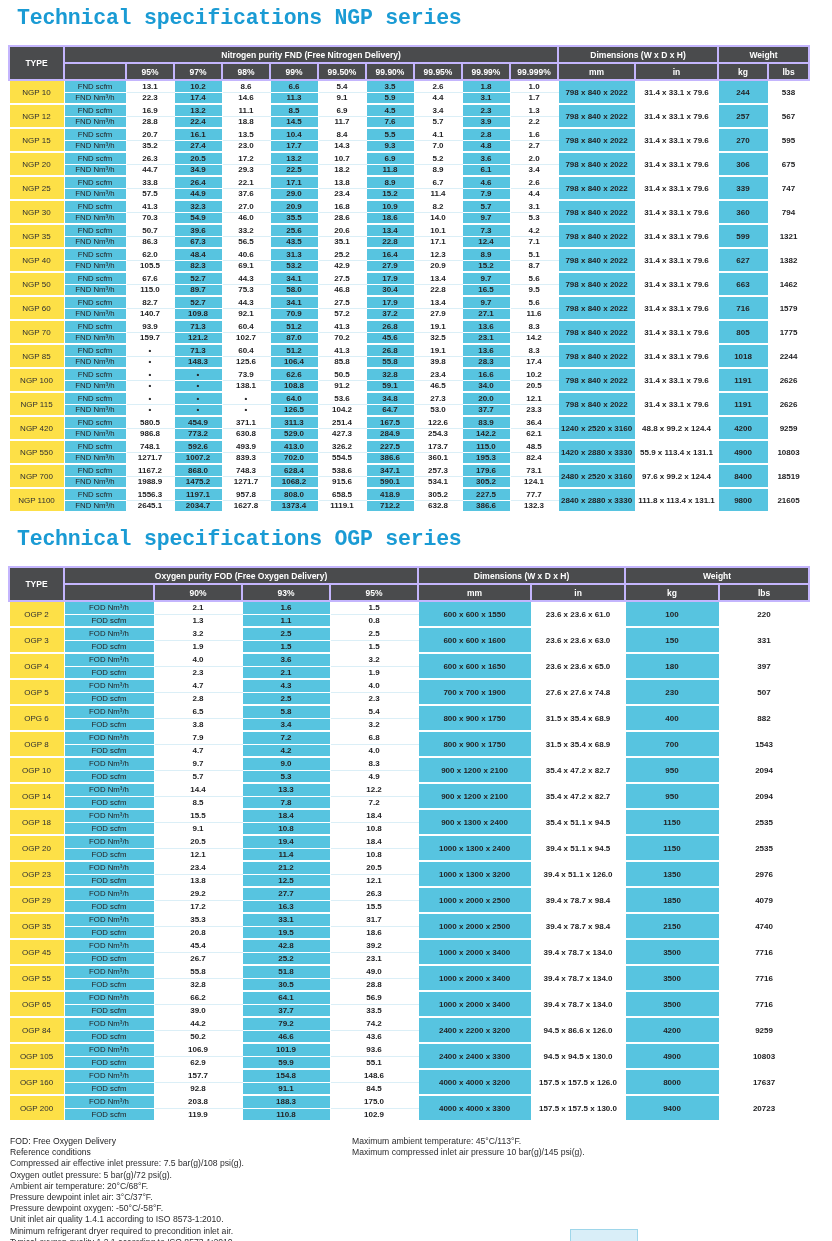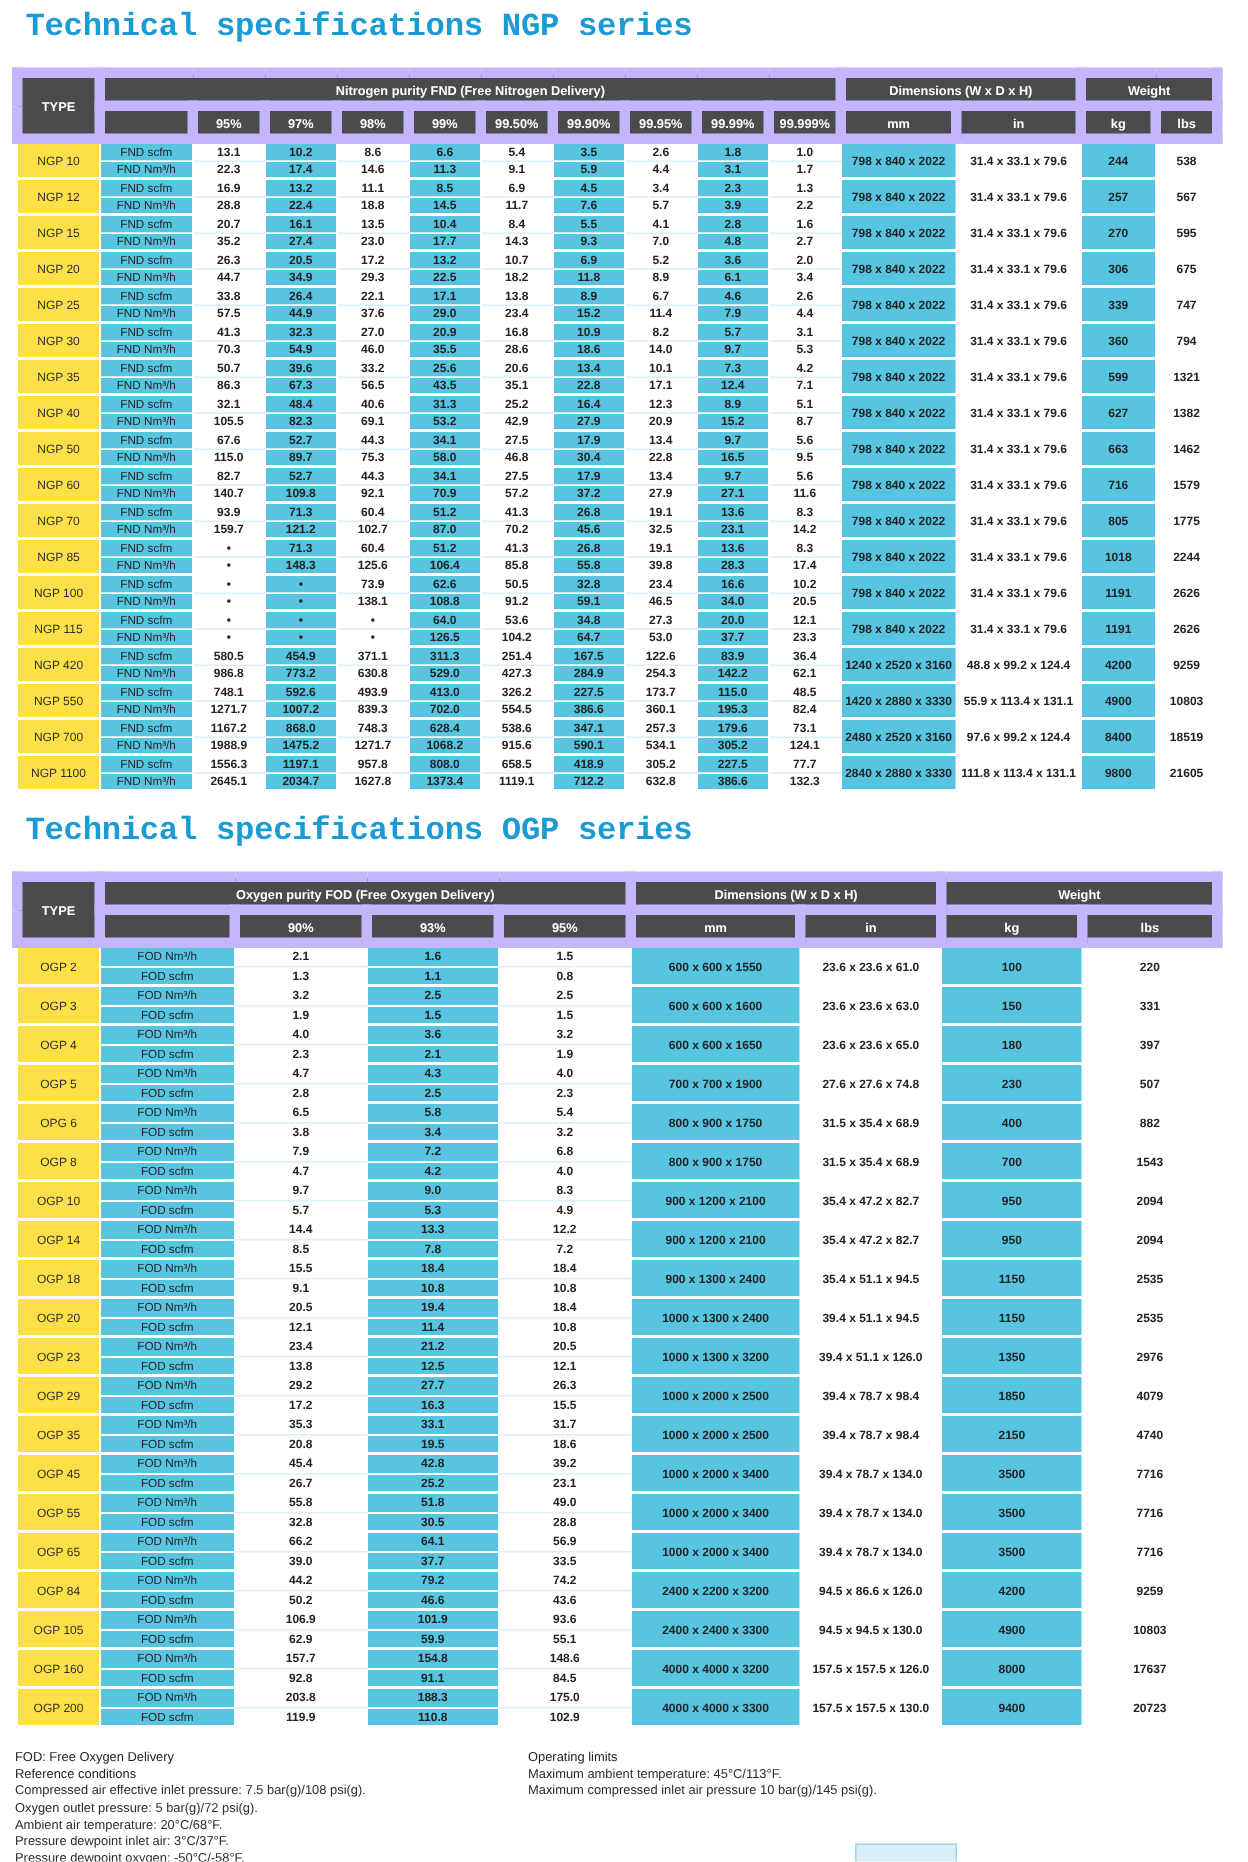--- a/index.html
+++ b/index.html
@@ -10,21 +10,21 @@
   h1.section-title {
     color:#1a9bd4; font-size:21.5px; font-weight:bold;
     margin:6px 0 15px 17px; letter-spacing:-0.2px;font-family:Liberation Mono, monospace;
   }
   h1.section-title.second { margin-top:14px; }
   table.spec {
     border-collapse:collapse; table-layout:fixed; width:800px; margin-left:8px;
   }
   .spec th {
     background:#4a4b4d; color:#ffffff; font-size:8.5px; font-weight:bold;
-    border:7px solid #c4b5fd; height:15px; padding:0 1px; text-align:center;
+    border:2px solid #c4b5fd; height:15px; padding:0 1px; text-align:center;
   }
   .spec td {
     font-size:8px; text-align:center; padding:0 1px;
     border-right:1px solid #ffffff; border-left:1px solid #ffffff;
     border-bottom:1px solid #dbeff7; color:#1f1f21;
     overflow:hidden; white-space:nowrap; background:#ffffff;
   }
   .ngp td { height:10.5px; }
   .ogp td { height:11.5px; }
   .spec td.c-blue { background:#57c4e0; border-bottom-color:rgba(255,255,255,0.8); }
@@ -289,21 +289,21 @@
         <td class="val ge c-blue">43.5</td>
         <td class="val ge">35.1</td>
         <td class="val ge c-blue">22.8</td>
         <td class="val ge">17.1</td>
         <td class="val ge c-blue">12.4</td>
         <td class="val ge">7.1</td>
       </tr>
       <tr>
         <td class="type ge" rowspan="2">NGP 40</td>
         <td class="lbl c-blue">FND scfm</td>
-        <td class="val">32.1</td>
+        <td class="val">62.0</td>
         <td class="val c-blue">48.4</td>
         <td class="val">40.6</td>
         <td class="val c-blue">31.3</td>
         <td class="val">25.2</td>
         <td class="val c-blue">16.4</td>
         <td class="val">12.3</td>
         <td class="val c-blue">8.9</td>
         <td class="val">5.1</td>
         <td class="val c-blue ge" rowspan="2">798 x 840 x 2022</td>
         <td class="val ge" rowspan="2">31.4 x 33.1 x 79.6</td>
@@ -998,19 +998,18 @@
       <div class="f-line">Compressed air effective inlet pressure: 7.5 bar(g)/108 psi(g).</div>
       <div class="f-line">Oxygen outlet pressure: 5 bar(g)/72 psi(g).</div>
       <div class="f-line">Ambient air temperature: 20°C/68°F.</div>
       <div class="f-line">Pressure dewpoint inlet air: 3°C/37°F.</div>
       <div class="f-line">Pressure dewpoint oxygen: -50°C/-58°F.</div>
       <div class="f-line">Unit inlet air quality 1.4.1 according to ISO 8573-1:2010.</div>
       <div class="f-line">Minimum refrigerant dryer required to precondition inlet air.</div>
       <div class="f-line">Typical oxygen quality 1.2.1 according to ISO 8573-1:2010.</div>
     </div>
   <div class="fcol right" id="foot-right">
-      <div class="f-line bold">Operating limits</div>
       <div class="f-line">Maximum ambient temperature: 45°C/113°F.</div>
       <div class="f-line">Maximum compressed inlet air pressure 10 bar(g)/145 psi(g).</div>
     </div>
 </div>
 
 <div class="corner-box"></div>
 
 </body></html>

